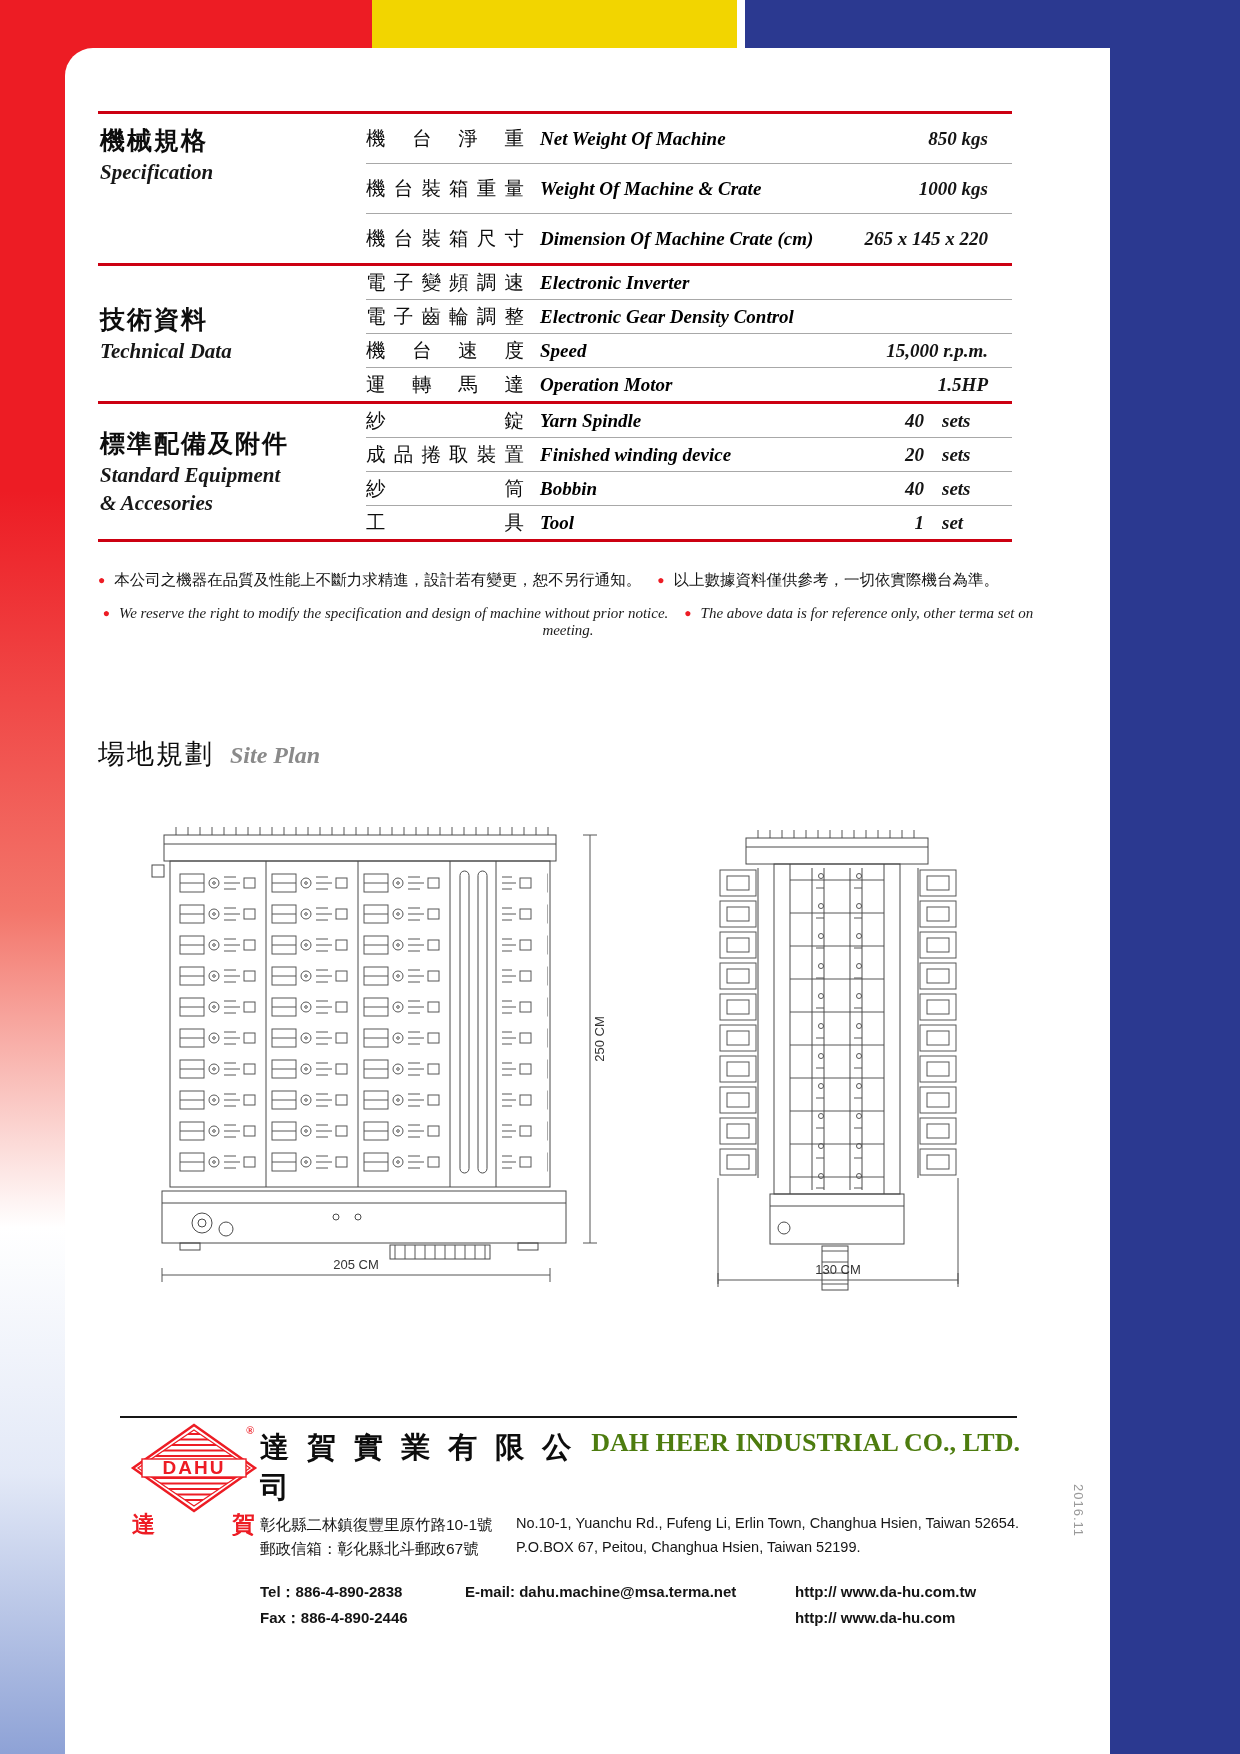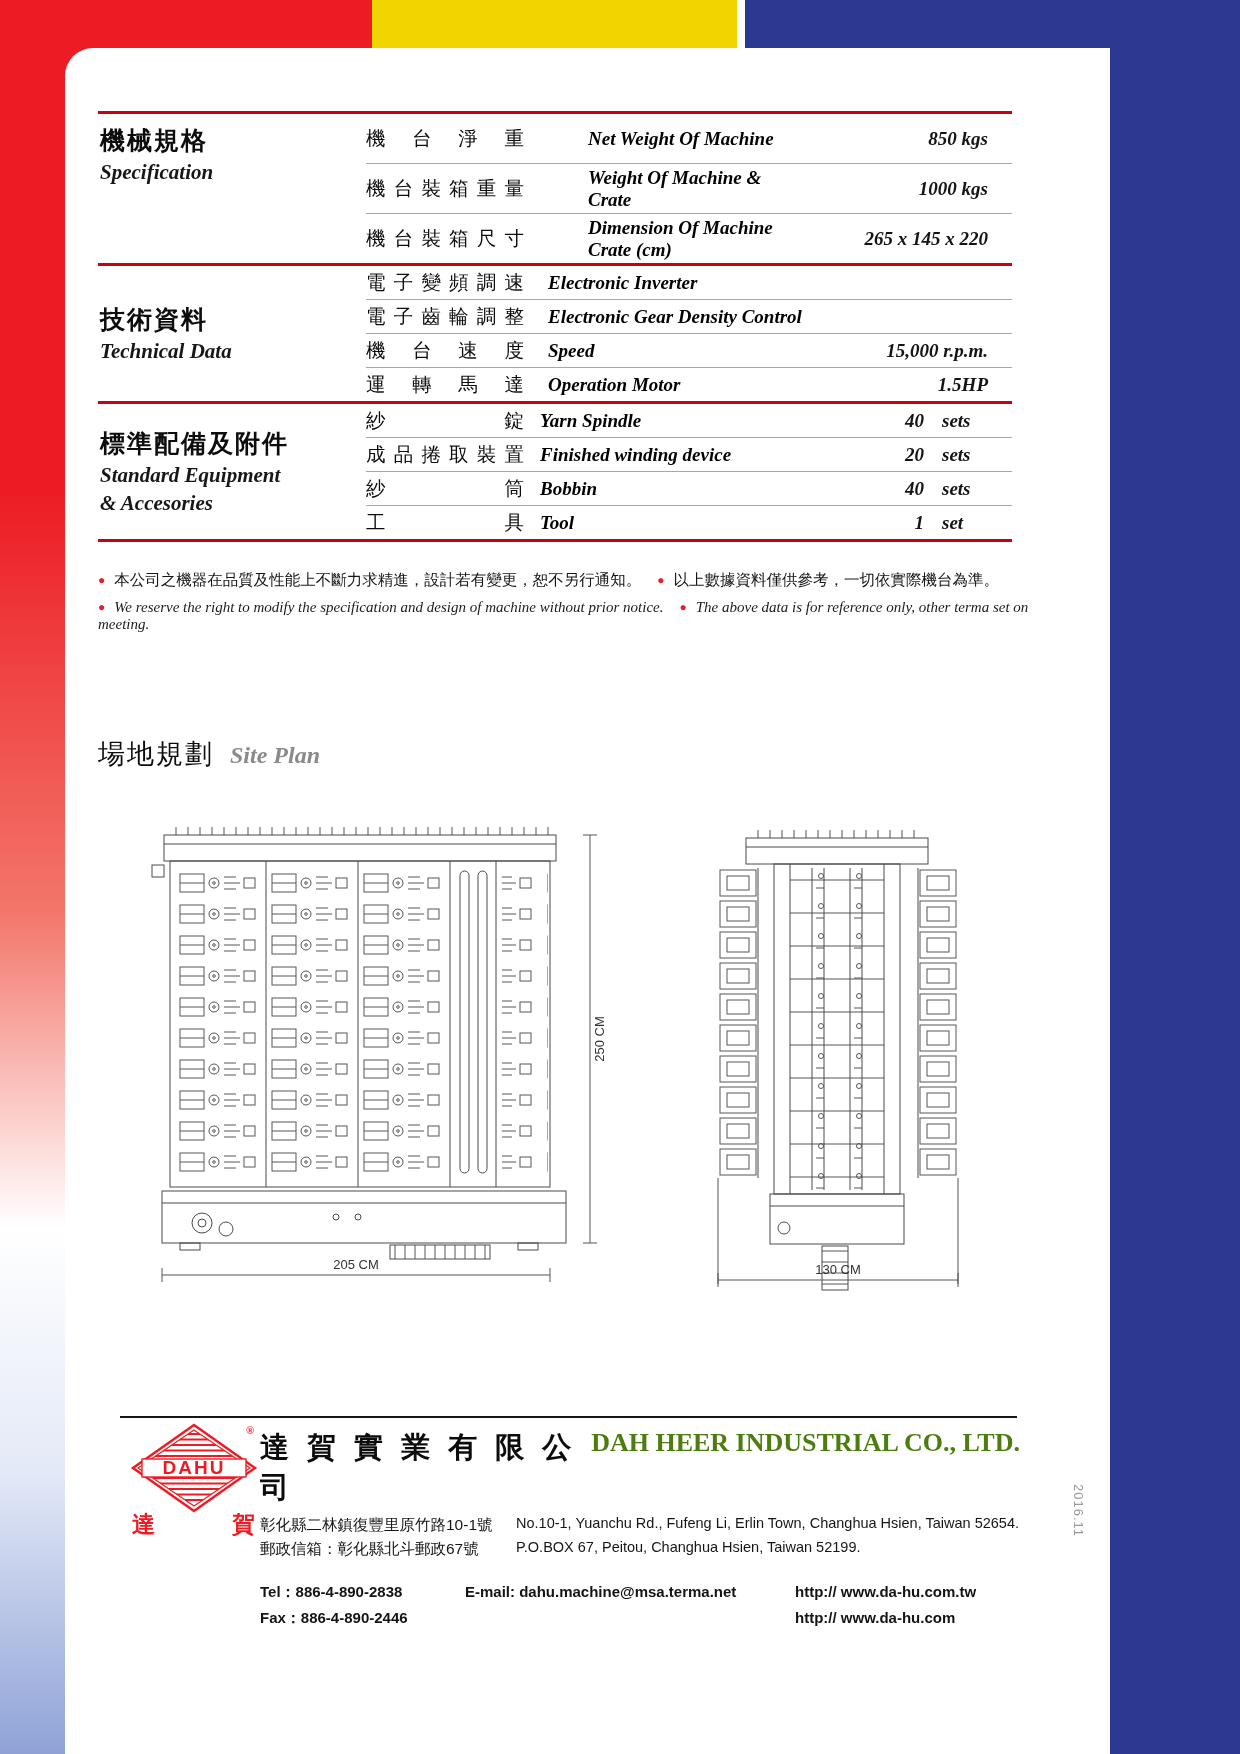--- a/index.html
+++ b/index.html
@@ -22,35 +22,35 @@
   
   .spec-table{position:absolute;left:33px;top:63px;width:914px;}
   .rrule{height:3px;background:var(--rule_red);}
   .sec{display:flex;}
   .sec-title{width:268px;box-sizing:border-box;padding:10px 0 0 2px;}
   .sec.center .sec-title{display:flex;flex-direction:column;justify-content:center;padding-top:0;}
   .sec-zh{font-size:25px;font-weight:700;letter-spacing:2px;color:#0d0d0d;}
   .sec-en{font:italic 700 21px "Liberation Serif","DejaVu Serif",serif;color:#171717;margin-top:3px;}
   .rows{flex:1;display:flex;flex-direction:column;justify-content:center;}
   .row{display:flex;align-items:center;}
-  .s1 .row{height:49px;gap:48px;}
-  .s2 .row{height:33px;gap:8px;}
+  .s1 .row{height:49px;}
+  .s2 .row{height:33px;}
   .s3 .row{height:33px;}
   .hairline{height:1px;background:var(--hairline);}
   .zh{width:158px;margin-right:16px;font-size:19.5px;color:#0d0d0d;
       text-align:justify;text-align-last:justify;text-justify:inter-ideograph;}
   .en{flex:1;font:italic 600 19px "Liberation Serif","DejaVu Serif",serif;color:#000000;}
   .val{width:185px;box-sizing:border-box;padding-right:24px;display:flex;justify-content:flex-end;align-items:center;
        font:italic 600 19px "Liberation Serif","DejaVu Serif",serif;color:#141414;}
   .unit:empty{display:none;}
   .unit{width:46px;margin-left:18px;text-align:left;}
   
   .notes{position:absolute;left:33px;top:522px;width:940px;}
   .note-zh{font-size:15.5px;color:#151515;}
-  .note-en{font:italic 500 15px "Liberation Serif","DejaVu Serif",serif;color:#1b1b1b;margin-top:8px;}
+  .note-en{font:italic 500 15px "Liberation Serif","DejaVu Serif",serif;color:#1b1b1b;margin-top:14px;text-align:center;}
   .nb::before{content:"●";color:var(--red);font-style:normal;font-size:12px;margin-right:9px;vertical-align:1px;}
   .nb.second::before{margin-left:16px;}
   
   .site-heading{position:absolute;left:33px;top:688px;display:flex;align-items:baseline;}
   .site-zh{font-size:27px;font-weight:400;letter-spacing:2px;color:#0d0d0d;}
   .site-en{font:italic 700 24px "Liberation Serif","DejaVu Serif",serif;color:var(--grey_head);margin-left:16px;}
   .draw{position:absolute;}
   .draw.front{left:85px;top:777px;width:460px;height:470px;}
   .draw.side{left:647px;top:780px;width:250px;height:470px;}
   svg text.dim{font:13px "Liberation Sans","DejaVu Sans",sans-serif;fill:#333;}

